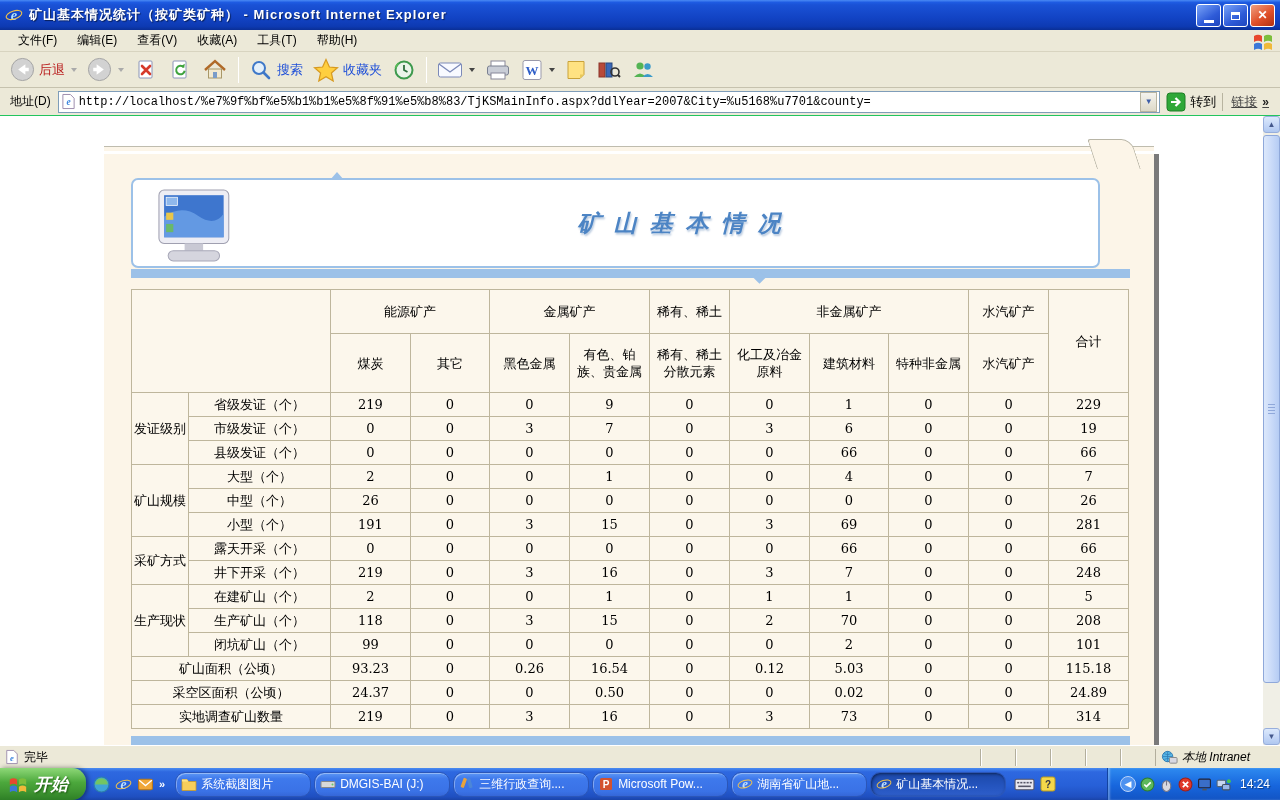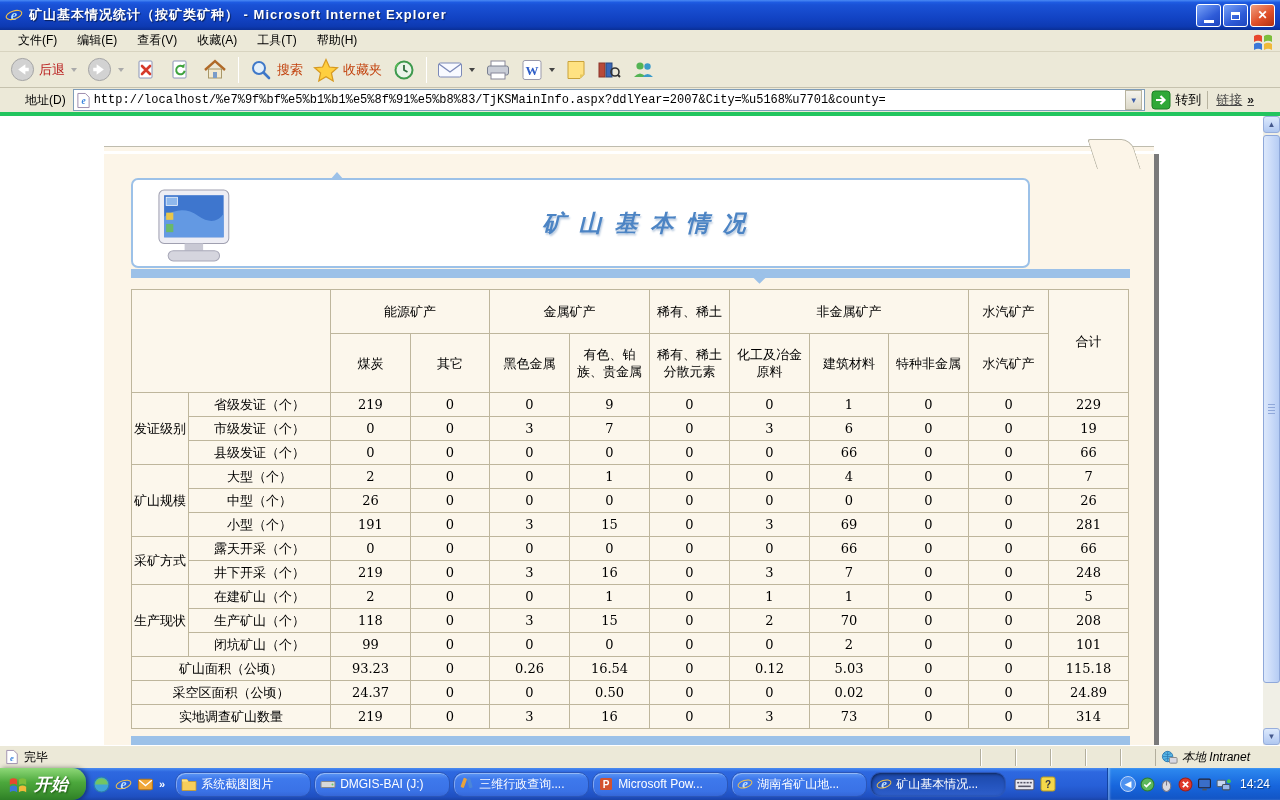--- a/index.html
+++ b/index.html
@@ -21,48 +21,48 @@
 
   
   .menubar { position:absolute; top:30px; left:0; width:1280px; height:22px; background:#ECE9D8;
     border-bottom:1px solid #D8D4C0; display:flex; align-items:center; padding-left:8px; font-size:12px; color:#000; }
   .menu-item { padding:3px 10px; }
   .winflag-box { margin-left:auto; margin-right:6px; display:flex; align-items:center; }
 
   
   .toolbar { position:absolute; top:52px; left:0; width:1280px; height:36px; background:#ECE9D8;
     border-bottom:1px solid #C6C2AE; display:flex; align-items:center; padding:0 5px; }
-  .tb-btn { display:flex; align-items:center; gap:4px; padding:2px 5px; font-size:13px; color:#c2410c; }
+  .tb-btn { display:flex; align-items:center; gap:4px; padding:2px 5px; font-size:13px; color:#1d4ed8; }
   .tb-btn.disabled { color:#b91c1c; }
   .tb-drop { width:0; height:0; border-left:3.5px solid transparent; border-right:3.5px solid transparent;
     border-top:4px solid #444; margin-left:2px; }
   .tb-drop.dim { border-top-color:#aaa; }
   .tb-sep { width:1px; height:26px; background:#C4C0AC; border-right:1px solid #fff; margin:0 5px; }
   .tb-icon { display:inline-flex; }
 
   
   .addressbar { position:absolute; top:88px; left:0; width:1280px; height:28px; background:#ECE9D8;
-    border-bottom:4px solid #22c55e; display:flex; align-items:center; padding:0 18px; }
+    border-bottom:1px solid #22c55e; display:flex; align-items:center; padding:0 3px; }
   .addr-label { font-size:12px; padding:0 7px; white-space:nowrap; }
   .addr-input { flex:1; height:22px; background:#fff; border:1px solid #7F9DB9; display:flex; align-items:center; padding:0 2px; }
   .addr-url { flex:1; font-family:"Liberation Mono",monospace; font-size:12px; white-space:nowrap; overflow:hidden; margin-left:3px; }
   .addr-dropbtn { width:17px; height:20px; background:linear-gradient(180deg,#F4F3EE,#DDD9C8); border:1px solid #B8B4A0;
     display:flex; align-items:center; justify-content:center; font-size:8px; color:#3E5EA8; }
   .go-btn { display:flex; align-items:center; gap:4px; margin:0 6px; font-size:13px; white-space:nowrap; }
   .links-group { display:flex; align-items:center; gap:5px; border-left:1px solid #B8B4A0; padding:0 8px; font-size:13px; color:#444;text-decoration:underline; }
   .chev { font-weight:bold; font-size:12px; color:#222; }
 
   
   .content { position:absolute; top:116px; left:0; width:1280px; height:629px; background:#fff; overflow:hidden; }
   .panel { position:absolute; left:104px; top:30px; width:1050px; height:599px; background:#FCF5E8;
     border-top:1px solid #BFBCAE; box-shadow:7px 6px 0 -2px #7A7A7A; }
   .panel-top-strip { position:absolute; left:0; top:4px; width:1050px; height:3px; background:#fff; }
   .panel-fold { position:absolute; right:18px; top:-8px; width:44px; height:30px; background:#FCF5E8;
     border:1px solid #B8B5A6; border-bottom:none; border-radius:3px 10px 0 0; transform:skewX(18deg); }
-  .card { position:absolute; left:27px; top:31px; width:899px; height:90px; background:#fff;
+  .card { position:absolute; left:27px; top:31px; width:969px; height:90px; background:#fff;
     border:2px solid #9CC1E8; border-radius:7px; }
   .card-notch { position:absolute; left:197px; top:-8px; width:0; height:0;
     border-left:7px solid transparent; border-right:7px solid transparent; border-bottom:8px solid #9CC1E8; }
   .monitor { position:absolute; left:18px; top:8px; }
   .card-title { position:absolute; left:0; right:0; top:28px; text-align:center; padding-left:140px;
     font-family:"DejaVu Serif","Liberation Serif",serif; font-style:italic; font-weight:bold; font-size:23px;
     letter-spacing:13px; color:#4C84C4; text-shadow:1px 2px 2px #B9CADF; }
   .divider-bar { position:absolute; left:27px; top:122px; width:999px; height:9px; background:#9CC1E8; }
   .bar-diamond { position:absolute; bottom:-4px; width:9px; height:9px; background:#9CC1E8; transform:rotate(45deg); }
   .bottom-bar { position:absolute; left:27px; top:589px; width:999px; height:9px; background:#9CC1E8; }

